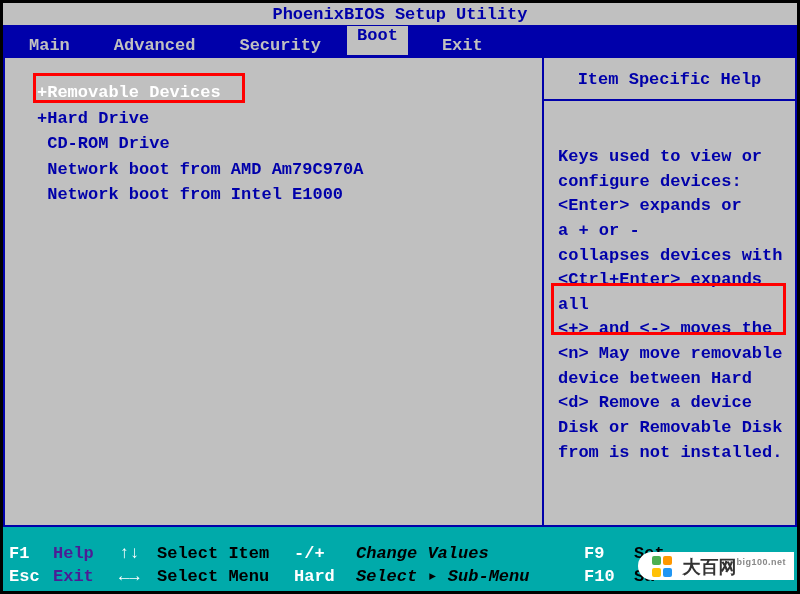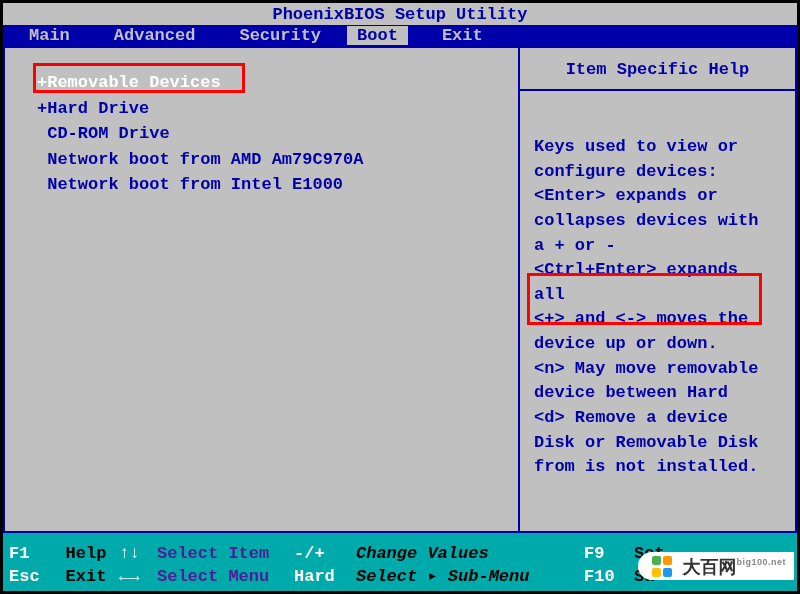--- a/index.html
+++ b/index.html
@@ -26,20 +26,21 @@
     font-weight: bold;
   }
   .menu-bar {
     background: #0000aa;
     color: #c0c0c0;
     display: flex;
     padding: 1px 0;
   }
   .menu-item {
     padding: 0 18px 0 26px;
+    margin-top: 10px;
   }
   .menu-item.active {
     background: #c0c0c0;
     color: #0000aa;
     padding: 0 10px;
     margin: 0 8px;
   }
   .main-area {
     flex: 1;
     display: flex;
@@ -47,21 +48,21 @@
     border-bottom: 2px solid #0000aa;
   }
   .left-panel {
     flex: 1;
     border-left: 2px solid #0000aa;
     border-right: 2px solid #0000aa;
     padding: 22px 18px 10px 32px;
     position: relative;
   }
   .right-panel {
-    width: 277px;
+    width: 253px;
     border-right: 2px solid #0000aa;
     display: flex;
     flex-direction: column;
   }
   .help-title {
     color: #0000aa;
     text-align: center;
     padding: 12px 4px 10px 4px;
     border-bottom: 2px solid #0000aa;
   }
@@ -88,28 +89,28 @@
   }
   .redbox2 {
     position: absolute;
     border: 3px solid #ff0000;
     left: 7px; top: 182px; width: 235px; height: 52px;
     pointer-events: none;
   }
   .footer {
     background: #00aaaa;
     color: #000;
-    padding: 10px 6px 2px 6px;
+    padding: 16px 6px 2px 6px;
     line-height: 1.35;
   }
   .footer-row { display: flex; }
   .fk  { color: #ffffff; width: 44px; }
-  .flb { color: #000000; width: 66px; text-align: center; }
+  .flb { color: #4c1d95; width: 66px; }
   .far { color: #ffffff; width: 38px; text-align:left;}
-  .fal { color: #4c1d95; width: 137px;}
+  .fal { color: #000000; width: 137px;}
   .fk2 { color: #ffffff; width: 62px;}
   .fal2{ color: #000000; width: 228px; font-style: italic;}
   .fk3 { color: #ffffff; width: 50px;}
   .fal3{ color: #000000; }
   .watermark {
     position: absolute;
     right: 6px; bottom: 14px;
     background: #fff;
     border-radius: 22px 0 0 22px;
     padding: 4px 8px 2px 14px;
@@ -153,26 +154,25 @@
       </div>
     </div>
 
     <div class="right-panel">
       <div class="help-title">Item Specific Help</div>
       <div class="help-body">
         <div class="redbox2"></div>
         <div>Keys used to view or</div>
         <div>configure devices:</div>
         <div>&lt;Enter&gt; expands or</div>
+        <div>a + or -</div>
         <div>collapses devices with</div>
-        <div>a + or -</div>
         <div>&lt;Ctrl+Enter&gt; expands</div>
         <div>all</div>
         <div>&lt;+&gt; and &lt;-&gt; moves the</div>
-        <div>device up or down.</div>
         <div>&lt;n&gt; May move removable</div>
         <div>device between Hard</div>
         <div>&lt;d&gt; Remove a device</div>
         <div>Disk or Removable Disk</div>
         <div>from is not installed.</div>
       </div>
     </div>
   </div>
 
   <div class="footer">

